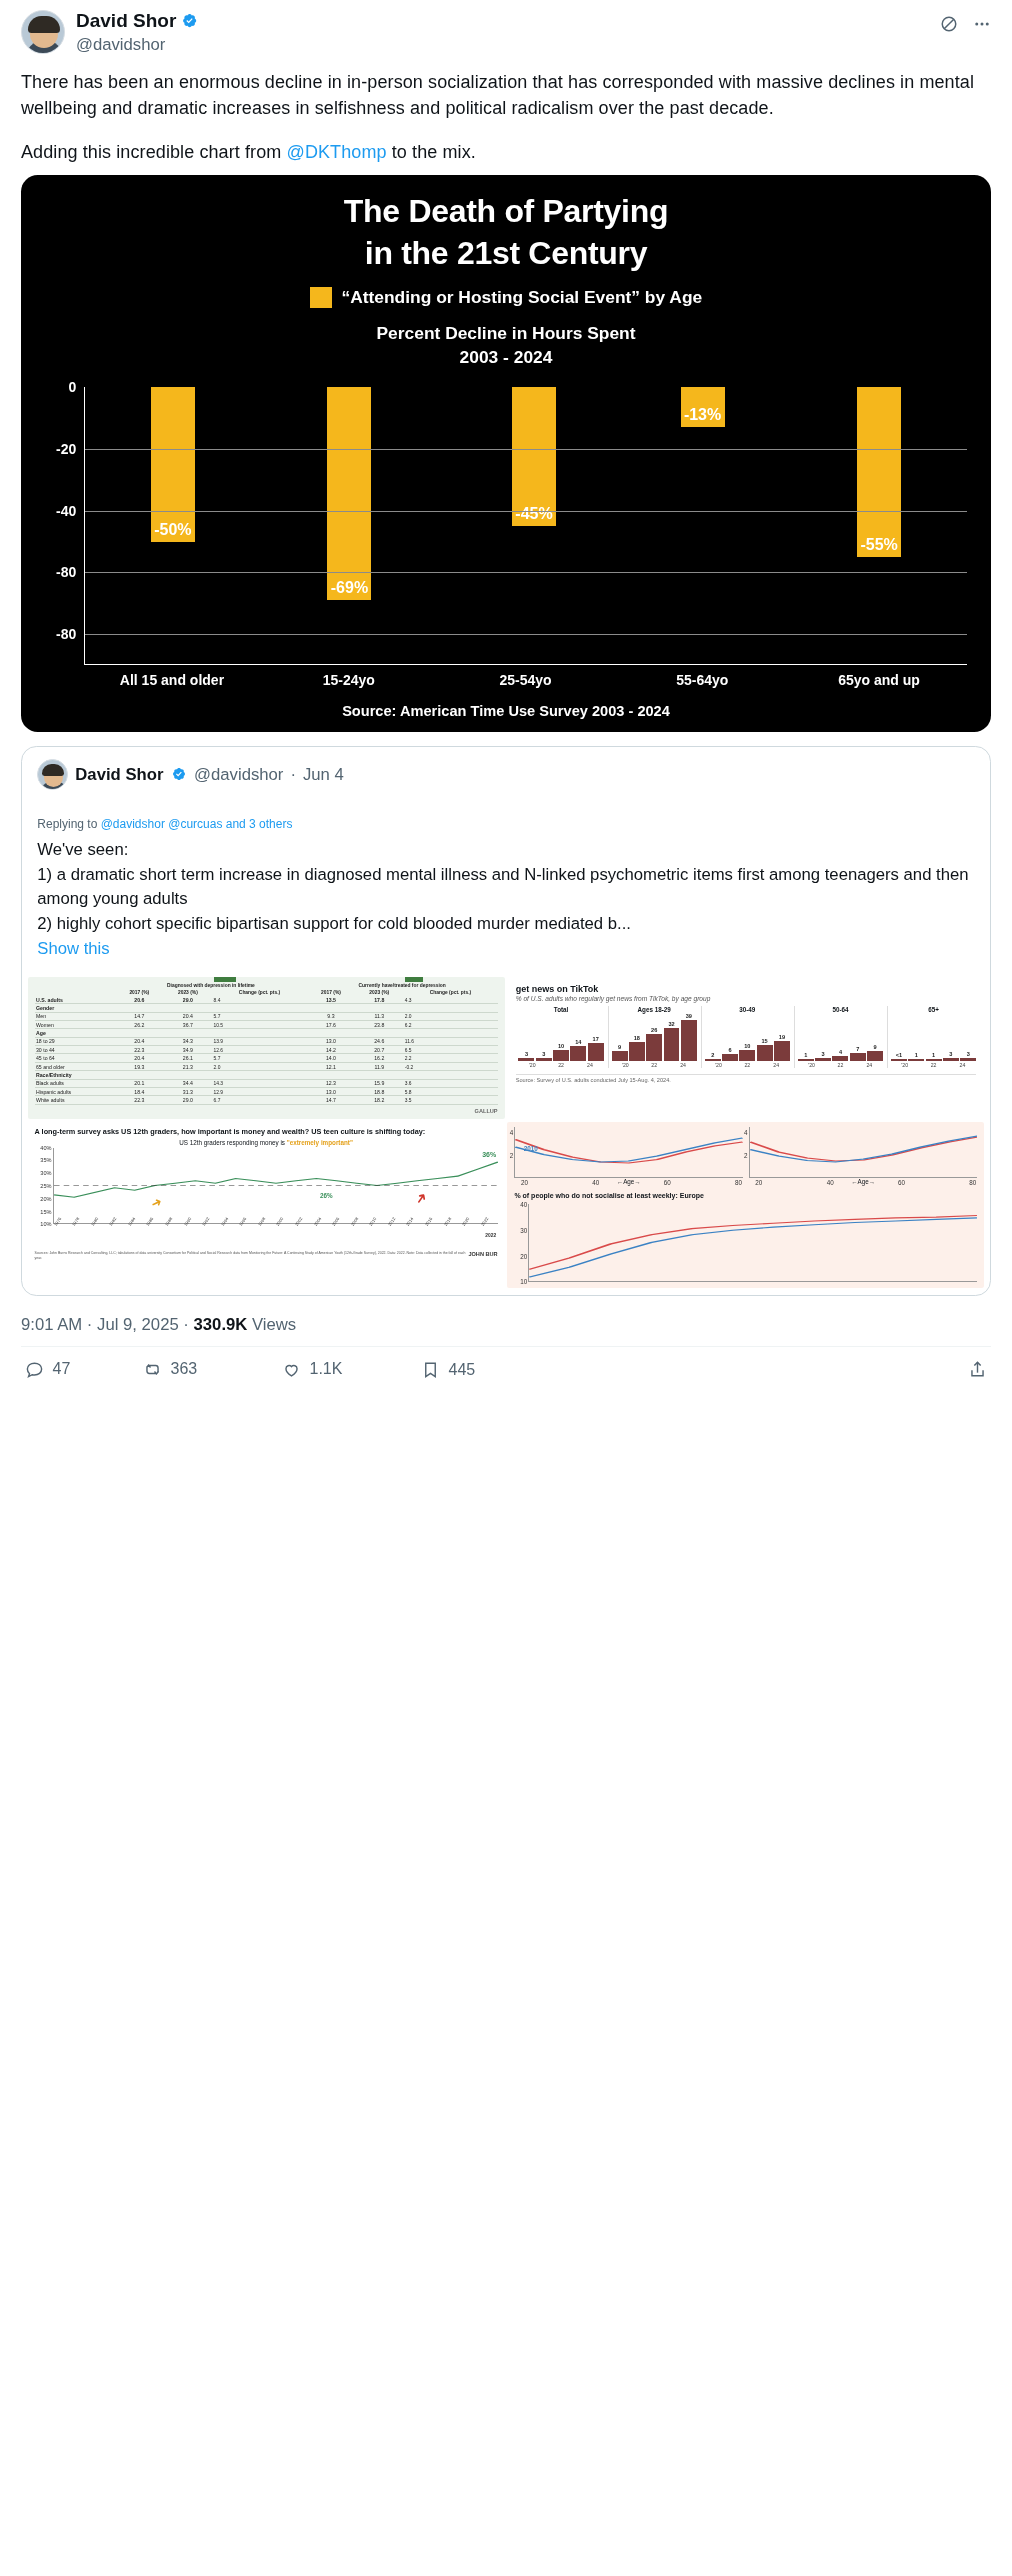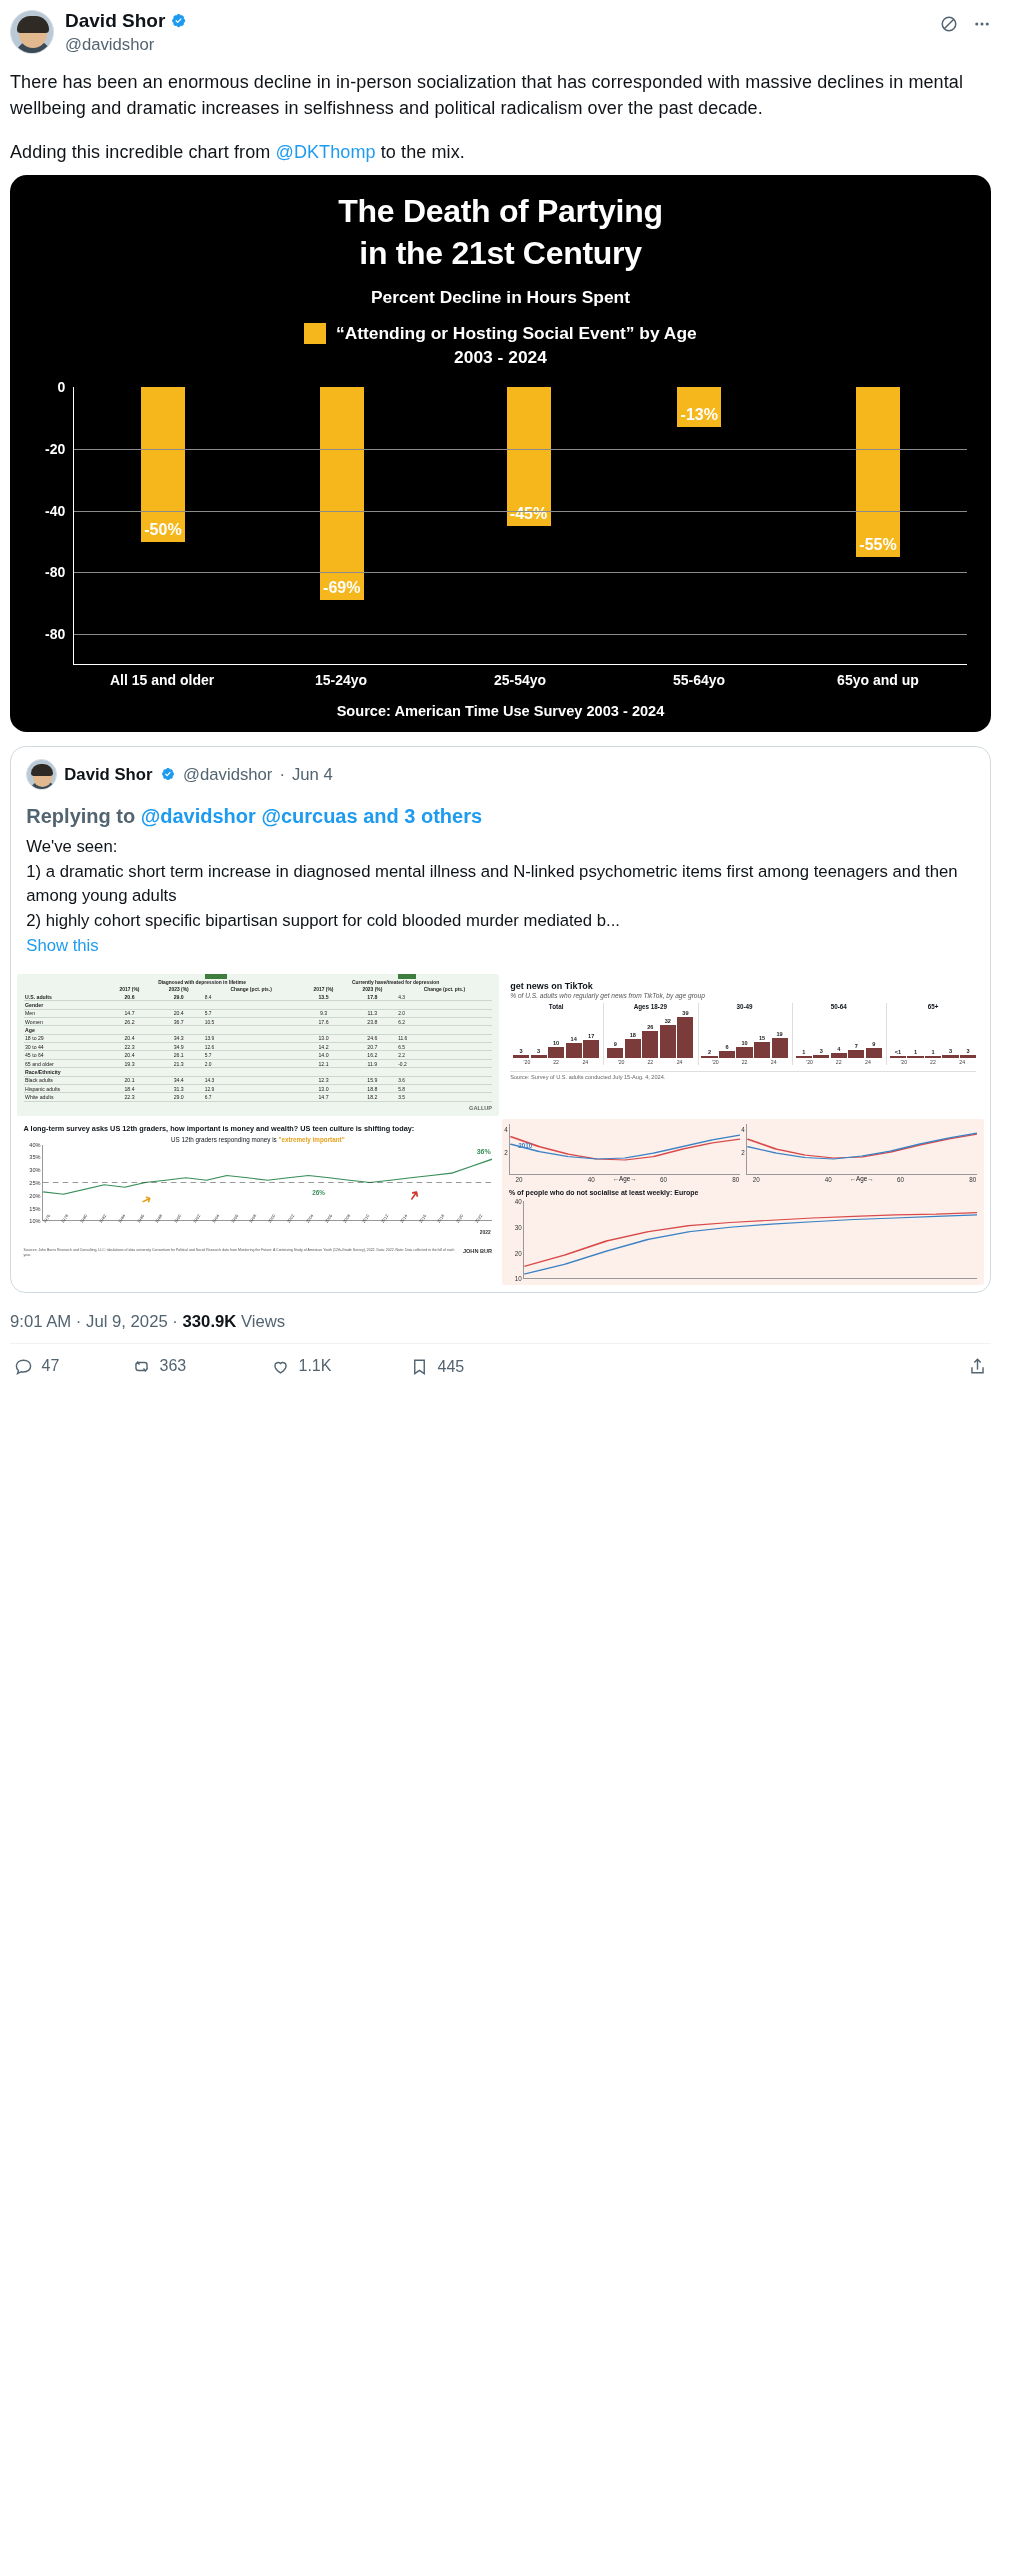--- a/index.html
+++ b/index.html
@@ -4,21 +4,21 @@
 <style>
   * { box-sizing: border-box; }
   html, body { margin:0; padding:0; }
   body {
     width: 1012px;
     background: #ffffff;
     font-family: "Liberation Sans", sans-serif;
     color: #0f1419;
     -webkit-font-smoothing: antialiased;
   }
-  .tweet { width: 1012px; padding: 0 21px 0 10px; }
+  .tweet { width: 1012px; padding: 0 21px 0 21px; }
 
   
   .tw-head { display:flex; align-items:flex-start; padding: 9.7px 0 2.8px 0; }
   .avatar {
     width: 44px; height: 44px; border-radius: 50%;
     background: #b9c9d6; flex: 0 0 44px; margin-right: 11px;
     position: relative; overflow: hidden;
     border: 0.7px solid #d6dde3;
   }
   .avatar .face {
@@ -99,21 +99,21 @@
   .q-head { display:flex; align-items:center; gap:7px; }
   .q-avatar {
     width:31px;height:31px;border-radius:50%;background:#b9c9d6;position:relative;overflow:hidden;
     flex:0 0 31px; border:0.7px solid #d6dde3;
   }
   .q-avatar .face{position:absolute;left:5.6px;top:7px;width:19.5px;height:19.5px;border-radius:50%;background:#e2b98f;}
   .q-avatar .hair{position:absolute;left:4.2px;top:3.5px;width:22px;height:11.8px;border-radius:11px 11px 2.8px 2.8px;background:#2f2a24;}
   .q-avatar .body{position:absolute;left:1.4px;bottom:-4.9px;width:28px;height:13.2px;border-radius:14px 14px 0 0;background:#3c4a57;}
   .q-name { font-weight:700; font-size:16.7px; }
   .q-handle, .q-date { color:#536471; font-size:16.7px; }
-  .q-replying { color:#1d9bf0; font-size:20px; margin: 15px 0 7px 0; font-weight: bold; }
+  .q-replying { color:#1d9bf0; font-size:12px; margin: 27px 0 7px 0; }
   .q-replying .grey { color:#536471; }
   .q-text { font-size:16.7px; line-height:1.42; }
   .q-text p { margin:0 0 1.4px 0; }
   .showmore { color:#1d9bf0; font-size:16.7px; margin-top:2.8px; cursor:pointer; }
 
   
   .imgrid { display:grid; grid-template-columns: 1fr 1fr; gap:2.8px; padding: 9.7px 5.6px 7px 5.6px; }
   .imcell { position:relative; overflow:hidden; border-radius:2.1px; }
 
   
@@ -213,25 +213,25 @@
     <p>There has been an enormous decline in in-person socialization that has corresponded  with massive declines in mental wellbeing and dramatic increases in selfishness and political radicalism over the past decade.</p>
     <p>
       <span>Adding this incredible chart from </span><a class="link" href="#">@DKThomp</a><span> to the mix.</span>
     </p>
   </div>
 
   <div class="chart-card">
     <div class="chart-title">The Death of Partying</div>
     <div class="chart-title">in the 21st Century</div>
 
-    <div class="chart-sub">Percent Decline in Hours Spent</div>
     <div class="chart-sub sub-legend-row">
       <span class="legend-swatch"></span>
       <span>“Attending or Hosting Social Event” by Age</span>
     </div>
+    <div class="chart-sub">Percent Decline in Hours Spent</div>
     <div class="chart-sub" style="margin-top:2.8px">2003 - 2024</div>
 
     <div class="plot-wrap">
       <div class="plot" id="plot">
         <div class="bars" id="bars">
             <div class="barcell">
               <div class="bar" style="height: 155px; background: rgb(245, 183, 28);">
                 <div class="bar-label">-50%</div>
               </div>
             </div>

